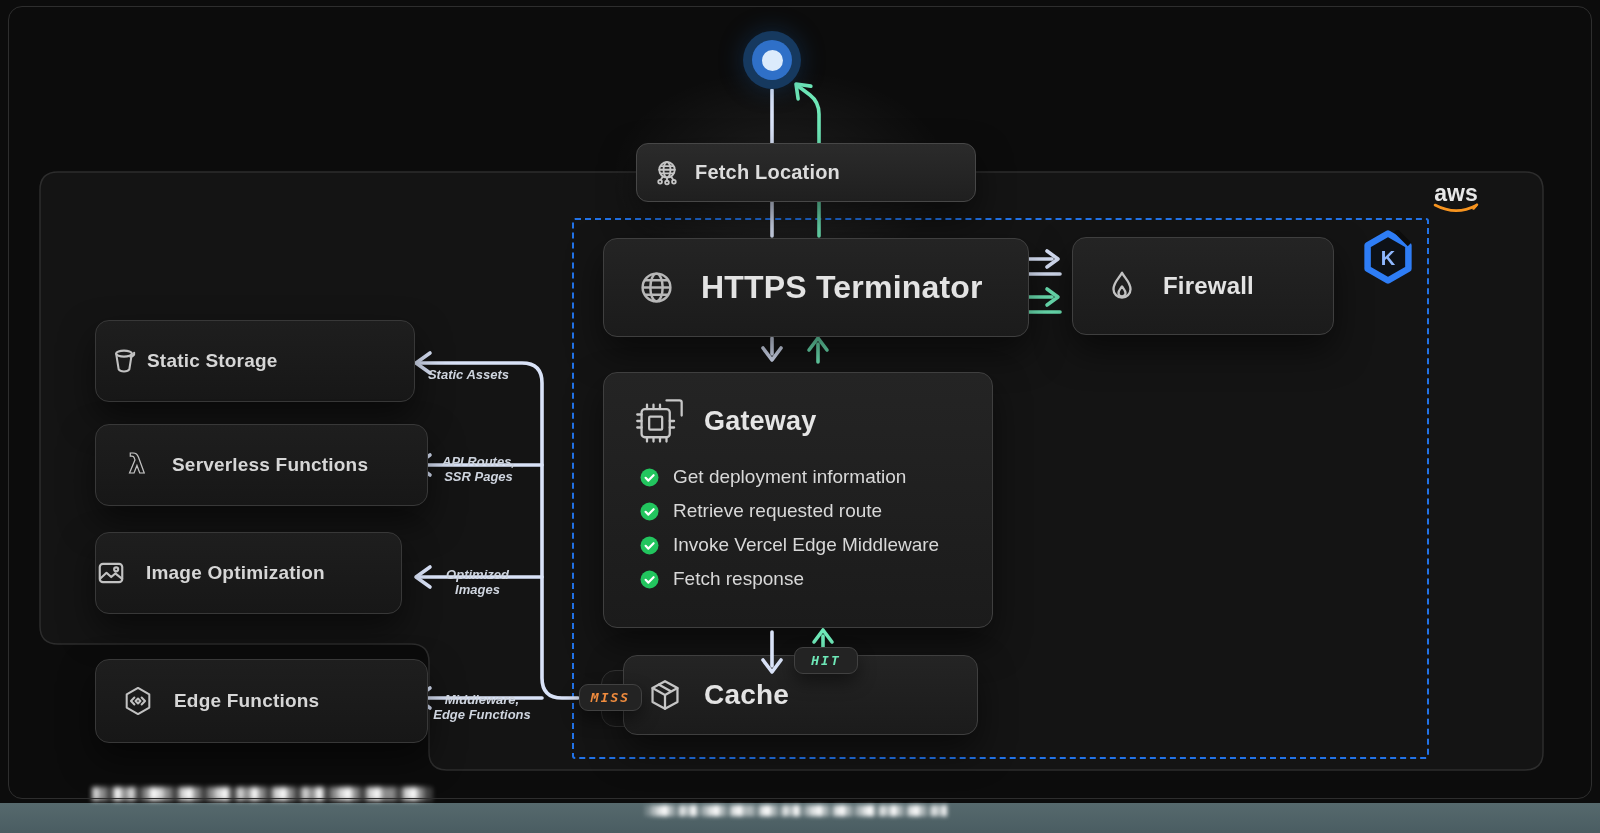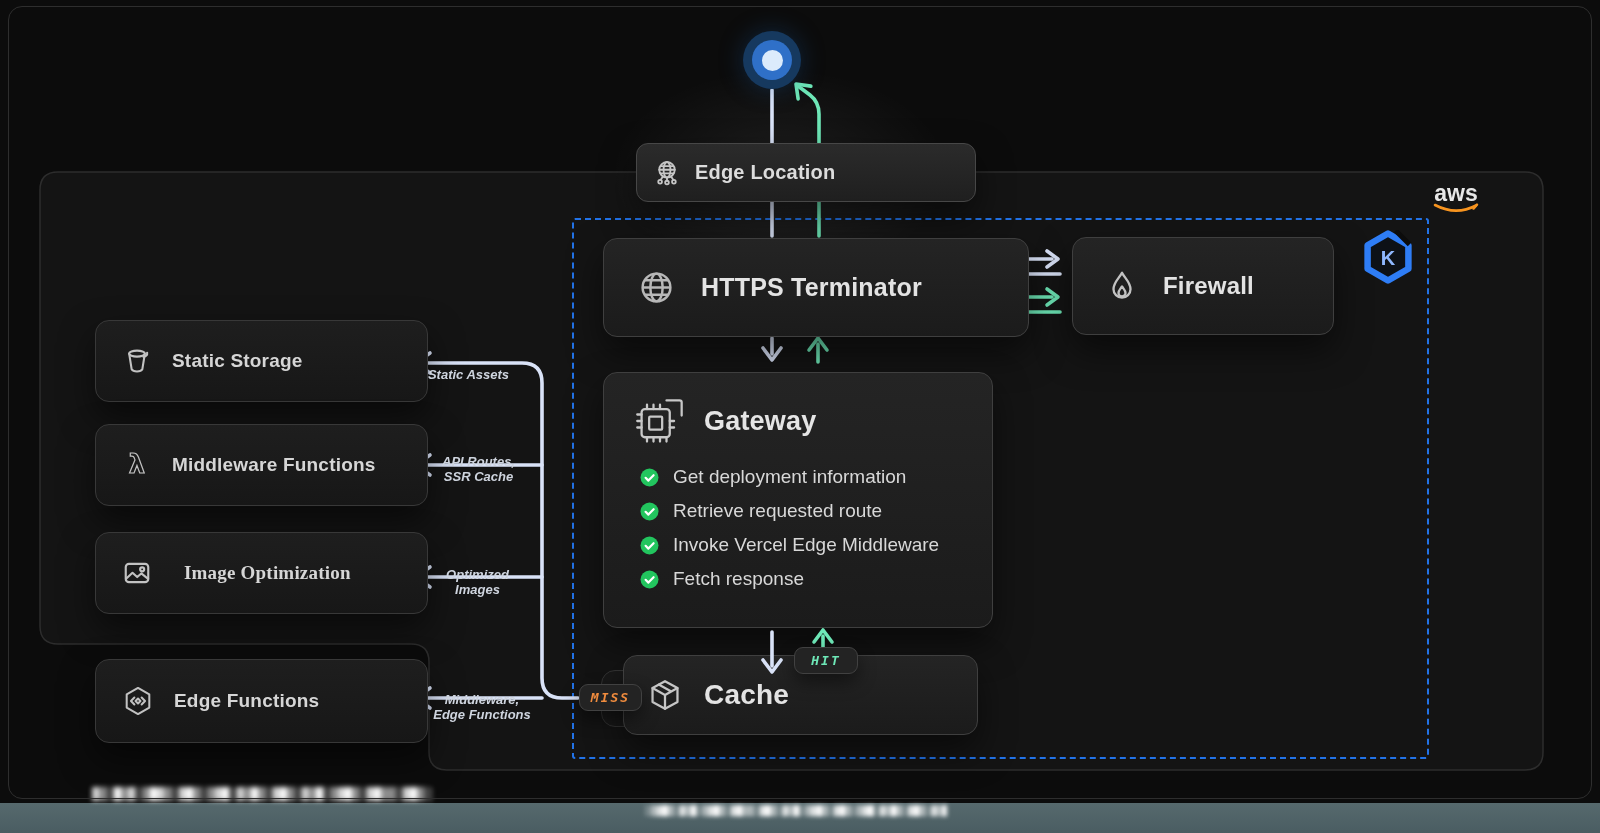--- a/index.html
+++ b/index.html
@@ -130,32 +130,32 @@
       <svg width="28" height="28" viewBox="0 0 26 26" fill="none" stroke="#c6c6c6" stroke-width="1.7" stroke-linecap="round">
         <circle cx="13" cy="10" r="7.2"></circle>
           <ellipse cx="13" cy="10" rx="3.2" ry="7.2"></ellipse>
         <path d="M5.8 10 H20.2 M7 6.6 H19 M7 13.4 H19"></path>
         <path d="M9.2 16.2 L7.2 19.2 M13 17.3 V19.9 M16.8 16.2 L18.8 19.2"></path>
         <circle cx="6.6" cy="21.1" r="1.7"></circle>
           <circle cx="13" cy="21.9" r="1.7"></circle>
           <circle cx="19.4" cy="21.1" r="1.7"></circle>
       </svg>
     </span>
-    <span class="label" style="font-size:20px;">Edge Location</span>
+    <span class="label" style="font-size:20px;">Fetch Location</span>
   </div>
 
   <div class="node abs" style="left:603px;top:238px;width:390px;height:97px;padding-left:34px;gap:26px;">
     <span class="icon">
       <svg width="37" height="37" viewBox="0 0 36 36" fill="none" stroke="#b8b8b8" stroke-width="2.4">
         <circle cx="18" cy="18" r="13.5"></circle>
           <ellipse cx="18" cy="18" rx="6" ry="13.5"></ellipse>
         <path d="M4.5 18 H31.5 M6.5 11 H29.5 M6.5 25 H29.5"></path>
       </svg>
     </span>
-    <span class="label" style="font-size:25px;color:#e3e3e3;">HTTPS Terminator</span>
+    <span class="label" style="font-size:32px;color:#e3e3e3;">HTTPS Terminator</span>
   </div>
 
   <div class="node abs" style="left:603px;top:372px;width:390px;height:256px;flex-direction:column;align-items:stretch;padding:20px 0 0 30px;box-sizing:border-box;">
     <div style="display:flex;align-items:center;gap:18px;height:56px;">
       <span class="icon">
         <svg width="52" height="52" viewBox="0 0 48 48" fill="none" stroke="#c8c8c8" stroke-width="2.1" stroke-linecap="round">
           <path d="M30 5 H42 Q44 5 44 7 V19"></path>
           <rect x="7" y="13" width="26" height="26" rx="3"></rect>
           <rect x="14" y="20" width="12" height="12" rx="1"></rect>
           <path d="M12 9 V13 M18 9 V13 M24 9 V13 M30 43 V39 M24 43 V39 M18 43 V39 M12 43 V39 M3 18 H7 M3 24 H7 M3 30 H7 M37 24 H33 M37 30 H33"></path>
@@ -218,41 +218,41 @@
   <div class="node abs" style="left:623px;top:655px;width:329px;height:78px;padding-left:24px;gap:22px;">
     <span class="icon">
       <svg width="34" height="34" viewBox="0 0 30 30" fill="none" stroke="#c6c6c6" stroke-width="2" stroke-linejoin="round" stroke-linecap="round">
         <path d="M15 2.8 L26 8.9 V21.1 L15 27.2 L4 21.1 V8.9 Z"></path>
         <path d="M4 8.9 L15 15 L26 8.9 M15 15 V27.2 M9.5 5.8 L20.5 11.9"></path>
       </svg>
     </span>
     <span class="label" style="font-size:28px;color:#e3e3e3;">Cache</span>
   </div>
 
-  <div class="node leftnode abs" style="left:95px;top:320px;width:305px;height:80px;padding-left:26px;gap:20px;">
+  <div class="node leftnode abs" style="left:95px;top:320px;width:305px;height:80px;padding-left:13px;gap:8px;">
     <span class="icon">
       <svg width="30" height="30" viewBox="0 0 26 26" fill="none" stroke="#c2c2c2" stroke-width="1.8" stroke-linecap="round">
         <ellipse cx="13" cy="6.6" rx="6.8" ry="2.6"></ellipse>
         <path d="M6.2 6.6 L8.4 20.2 a4.8 2.6 0 0 0 9.2 0 L19.8 6.6"></path>
         <path d="M18.6 9.4 q3.6 -0.6 3.2 -3.6"></path>
       </svg>
     </span>
     <span class="label">Static Storage</span>
   </div>
 
   <div class="node leftnode abs" style="left:95px;top:424px;width:305px;height:80px;padding-left:26px;gap:20px;">
     <span class="icon">
       <svg width="30" height="30" viewBox="0 0 28 28">
         <text x="14" y="21.5" text-anchor="middle" font-family="DejaVu Sans, sans-serif" font-weight="bold" font-size="24" fill="none" stroke="#c2c2c2" stroke-width="1.1">λ</text>
       </svg>
     </span>
-    <span class="label">Middleware Functions</span>
-  </div>
-
-  <div class="node leftnode abs" style="left:95px;top:532px;width:305px;height:80px;padding-left:26px;gap:32px;font-family:Liberation Serif, serif;">
+    <span class="label">Serverless Functions</span>
+  </div>
+
+  <div class="node leftnode abs" style="left:95px;top:532px;width:305px;height:80px;gap:20px;">
     <span class="icon">
       <svg width="30" height="30" viewBox="0 0 28 28" fill="none" stroke="#c2c2c2" stroke-width="2" stroke-linejoin="round" stroke-linecap="round">
         <rect x="3.5" y="5.5" width="21" height="17" rx="3"></rect>
         <circle cx="18.8" cy="10.6" r="1.9"></circle>
         <path d="M3.8 19.4 l6 -5.6 4.4 4 3.8 -3.4 6.4 5"></path>
       </svg>
     </span>
     <span class="label">Image Optimization</span>
   </div>
 
@@ -280,21 +280,21 @@
 
   <div id="hit-badge" class="badge abs" style="left:794px;top:647px;width:62px;height:25px;">
     <span>HIT</span>
   </div>
   <div id="miss-badge" class="badge abs" style="left:579px;top:684px;width:61px;height:25px;font-style:italic;">
     <span>MISS</span>
   </div>
 
   <div class="edge-label abs" style="left:396px;top:342px;width:145px;">Static Assets</div>
   <div class="edge-label abs" style="left:406px;top:429px;width:145px;">API Routes,
-SSR Cache</div>
+SSR Pages</div>
   <div class="edge-label abs" style="left:405px;top:542px;width:145px;">Optimized
 Images</div>
   <div class="edge-label abs" style="left:398px;top:667px;width:168px;">Middleware,
 Edge Functions</div>
 
   <div id="origin-outer" class="abs">
     <div id="origin-mid">
       <div id="origin-core"></div>
     </div>
   </div>

